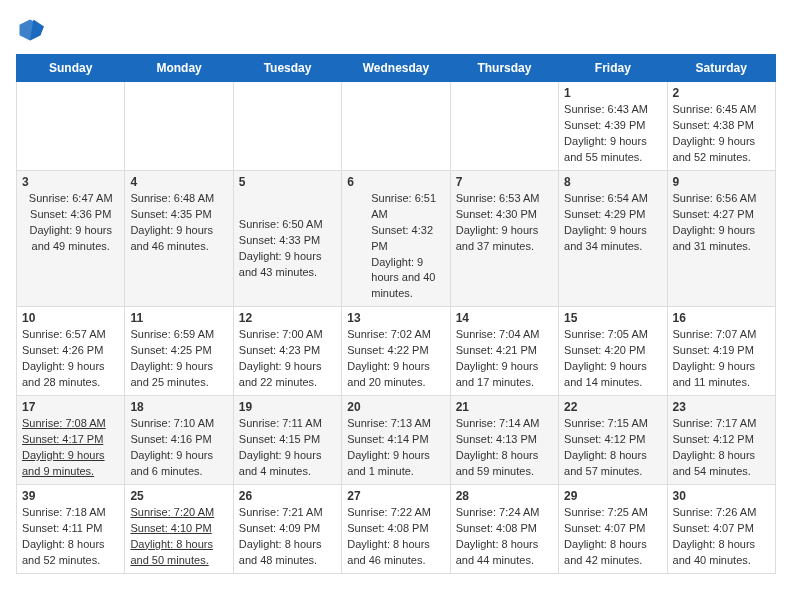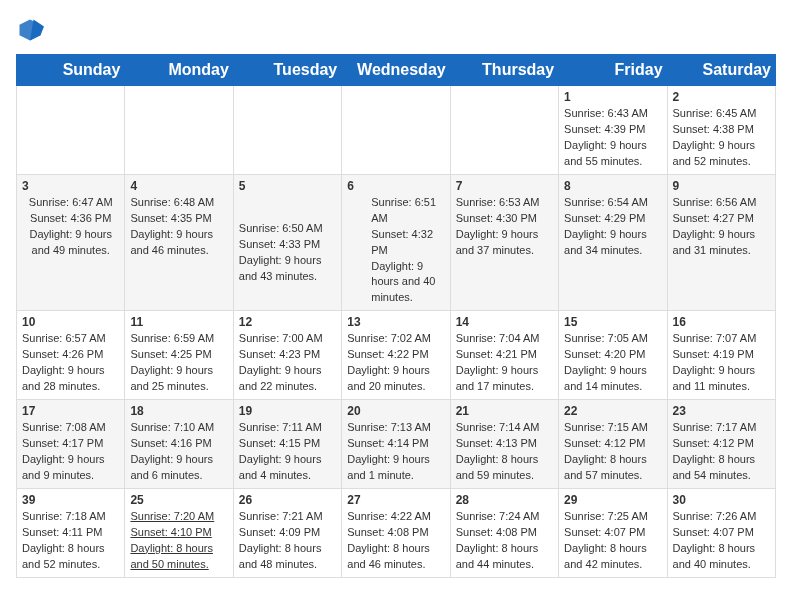--- a/index.html
+++ b/index.html
@@ -45,24 +45,24 @@
       color: #555;
     }
     table {
       width: 100%;
       border-collapse: collapse;
       table-layout: fixed;
     }
     thead tr th {
       background-color: #1a6bbf;
       color: white;
-      font-size: 16px;
+      font-size: 12px;
       font-weight: bold;
       padding: 6px 4px;
-      text-align: right;
+      text-align: center;
       border: 1px solid #1a6bbf;
     }
     tbody tr td {
       vertical-align: top;
       border: 1px solid #ddd;
       padding: 4px 5px;
       font-size: 10.5px;
       color: #333;
       height: 80px;
       background: #fff;
@@ -221,21 +221,21 @@
         <td>
           <span class="day-number">16</span>
           <div class="day-info" style="white-space: pre-line;">Sunrise: 7:07 AM
 Sunset: 4:19 PM
 Daylight: 9 hours and 11 minutes.</div>
         </td>
       </tr>
       <tr>
         <td>
           <span class="day-number">17</span>
-          <div class="day-info" style="white-space: pre-line;">Sunrise: 7:08 AM
+          <div class="day-info" style="white-space: pre-line; text-decoration: underline;">Sunrise: 7:08 AM
 Sunset: 4:17 PM
 Daylight: 9 hours and 9 minutes.</div>
         </td>
         <td>
           <span class="day-number">18</span>
           <div class="day-info" style="white-space: pre-line;">Sunrise: 7:10 AM
 Sunset: 4:16 PM
 Daylight: 9 hours and 6 minutes.</div>
         </td>
         <td>
@@ -283,21 +283,21 @@
 Daylight: 8 hours and 50 minutes.</div>
         </td>
         <td>
           <span class="day-number">26</span>
           <div class="day-info" style="white-space: pre-line;">Sunrise: 7:21 AM
 Sunset: 4:09 PM
 Daylight: 8 hours and 48 minutes.</div>
         </td>
         <td>
           <span class="day-number">27</span>
-          <div class="day-info" style="white-space: pre-line;">Sunrise: 4:22 AM
+          <div class="day-info" style="white-space: pre-line;">Sunrise: 7:22 AM
 Sunset: 4:08 PM
 Daylight: 8 hours and 46 minutes.</div>
         </td>
         <td>
           <span class="day-number">28</span>
           <div class="day-info" style="white-space: pre-line;">Sunrise: 7:24 AM
 Sunset: 4:08 PM
 Daylight: 8 hours and 44 minutes.</div>
         </td>
         <td>

